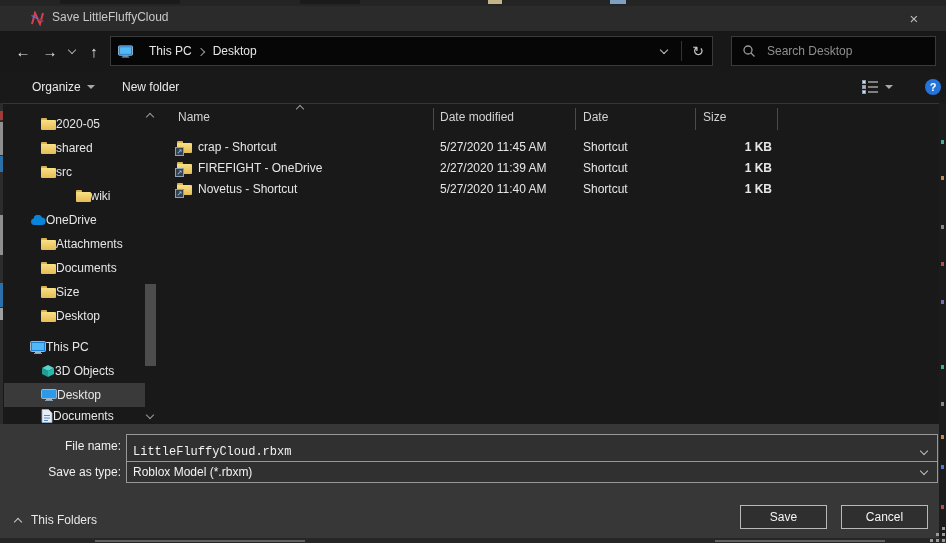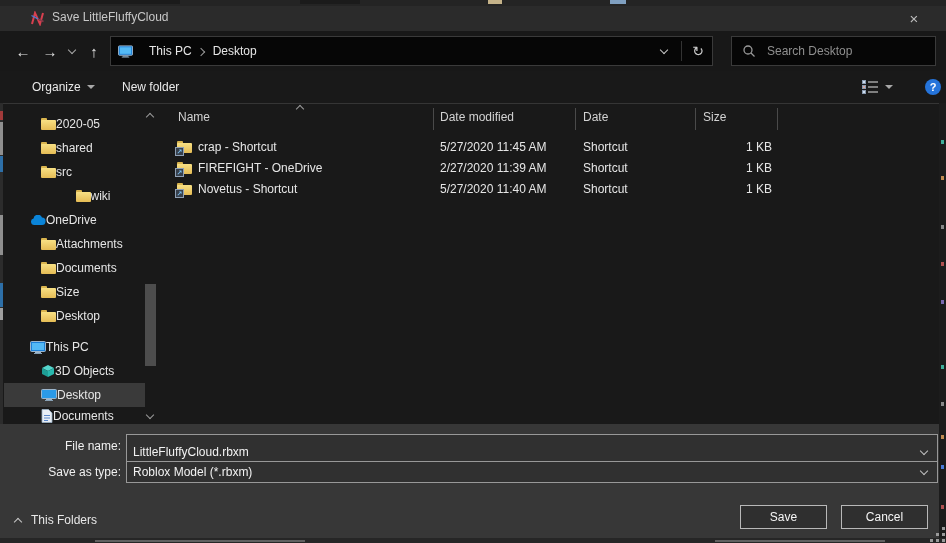--- a/index.html
+++ b/index.html
@@ -55,21 +55,21 @@
 
   
   .filearea{position:absolute;left:160px;top:0;width:779px;height:100%;}
   .colsep{position:absolute;top:4px;width:1px;height:22px;background:#4a4a4a;}
   .colhead{position:absolute;top:6px;color:#d2d2d2;}
   .frow{position:absolute;left:0;width:100%;height:21px;}
   .frow span{position:absolute;top:3px;white-space:nowrap;}
   .cell-name{left:38px;}
   .cell-date{left:280px;}
   .cell-type{left:423px;}
-  .cell-size{left:495px;width:117px;text-align:right;}
+  .cell-size{left:495px;width:117px;text-align:right;font-weight:bold;}
   .row-icon{position:absolute;left:16px;top:3px;width:16px;height:14px;}
   .row-icon .ic-folder{position:absolute;left:1px;top:1px;}
   .lnk{position:absolute;left:-1px;bottom:-2px;width:7px;height:7px;background:#37404c;border:1px solid #8fa0b5;z-index:2;color:#7fc3f2;font-size:7px;line-height:7px;text-align:center;font-weight:bold;}
 
   
   .panel{left:0;top:424px;width:946px;height:114px;background:#373737;}
   .flabel{position:absolute;width:110px;text-align:right;color:#f0f0f0;}
   .ffield{position:absolute;left:126px;width:812px;background:#303030;border:1px solid #989898;box-sizing:border-box;display:flex;align-items:center;color:#f2f2f2;}
   .ffield .chev{position:absolute;right:8px;color:#c0c0c0;}
   .fn-input{background:transparent;border:none;outline:none;color:#f2f2f2;font:inherit;width:770px;padding:0 0 0 6px;}
@@ -288,21 +288,21 @@
         <span class="cell-name">Novetus - Shortcut</span>
         <span class="cell-date">5/27/2020 11:40 AM</span>
         <span class="cell-type">Shortcut</span>
         <span class="cell-size">1 KB</span>
       </div>
     </div>
   </div>
 
   <div class="abs panel">
     <div class="flabel" style="left:11px;top:15px;">File name:</div>
-    <div class="ffield" style="top:10px;height:36px;">
+    <div class="ffield" style="top:10px;height:36px;font-family:Liberation Mono, monospace;">
       <input class="fn-input" value="LittleFluffyCloud.rbxm" style="">
       <span class="chev down"></span>
     </div>
     <div class="flabel" style="left:11px;top:41px;">Save as type:</div>
     <div class="ffield" style="top:37px;height:22px;">
       <span class="ftext">Roblox Model (*.rbxm)</span>
       <span class="chev down"></span>
     </div>
 
     <div class="hidefolders">

